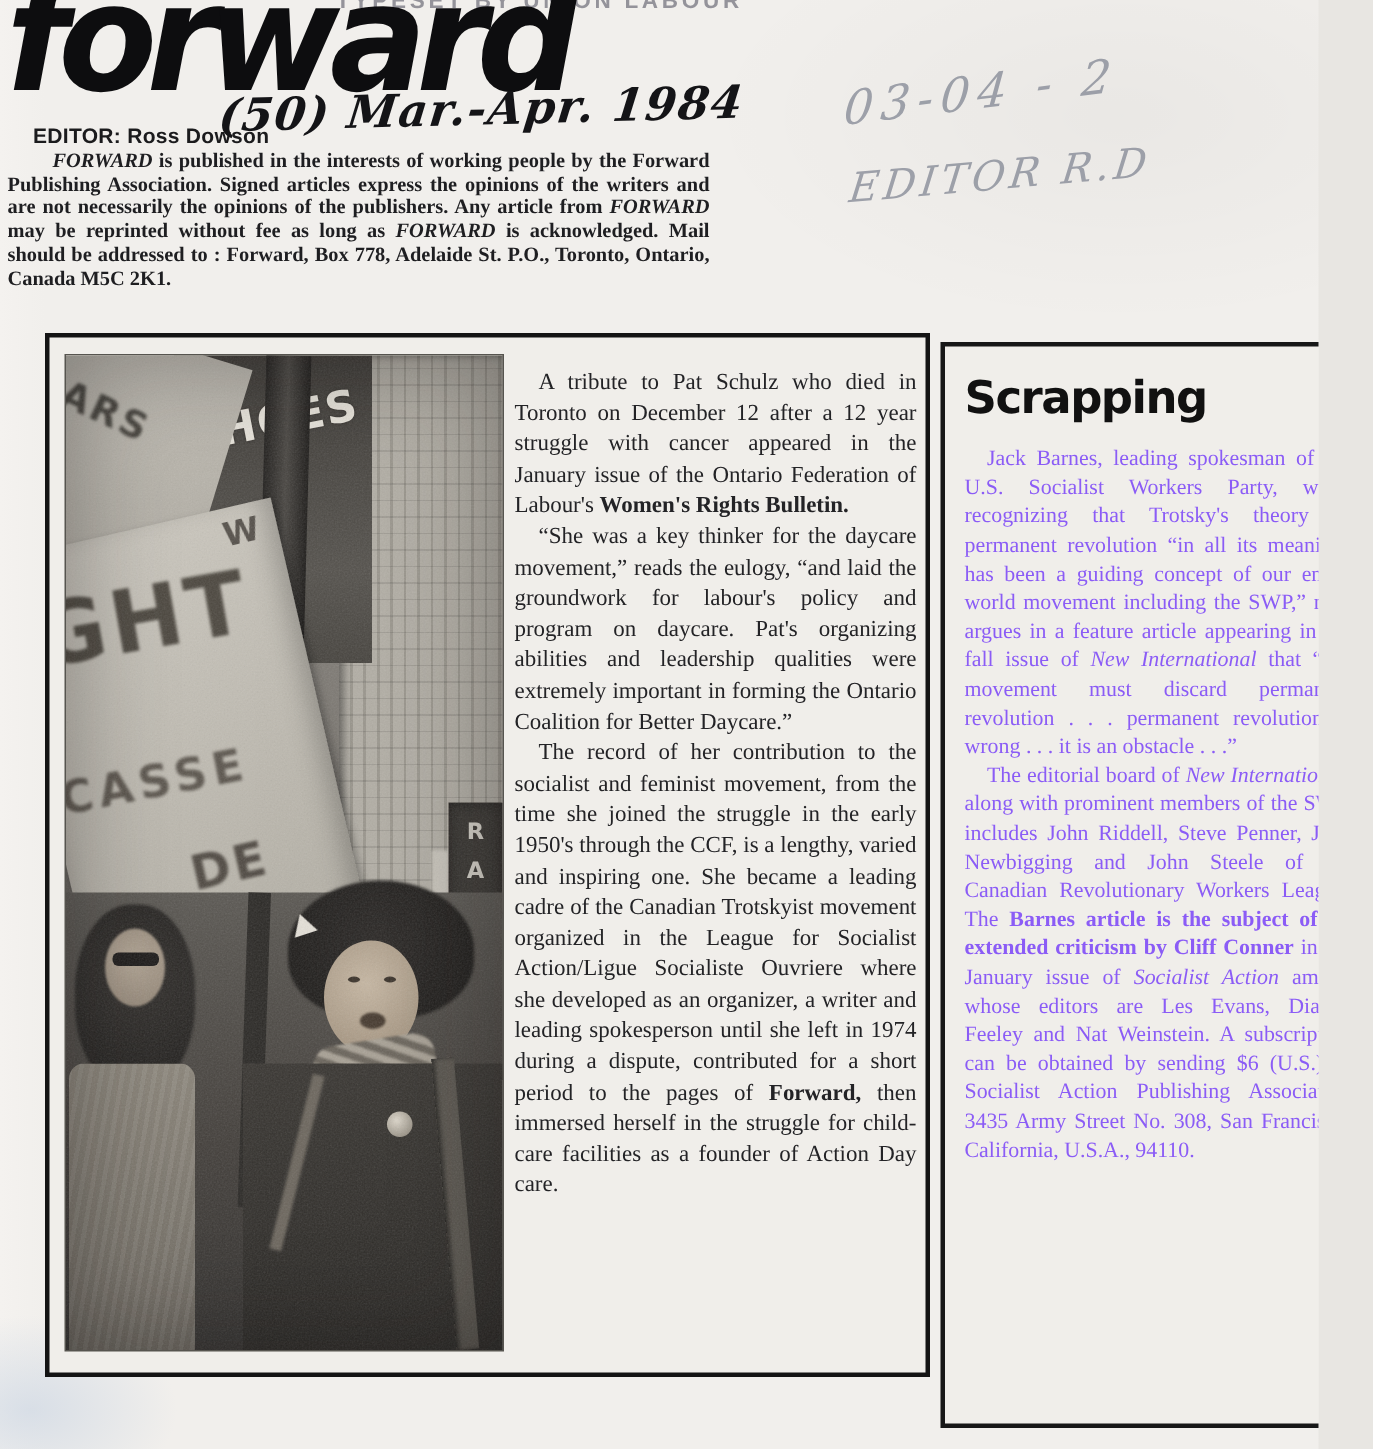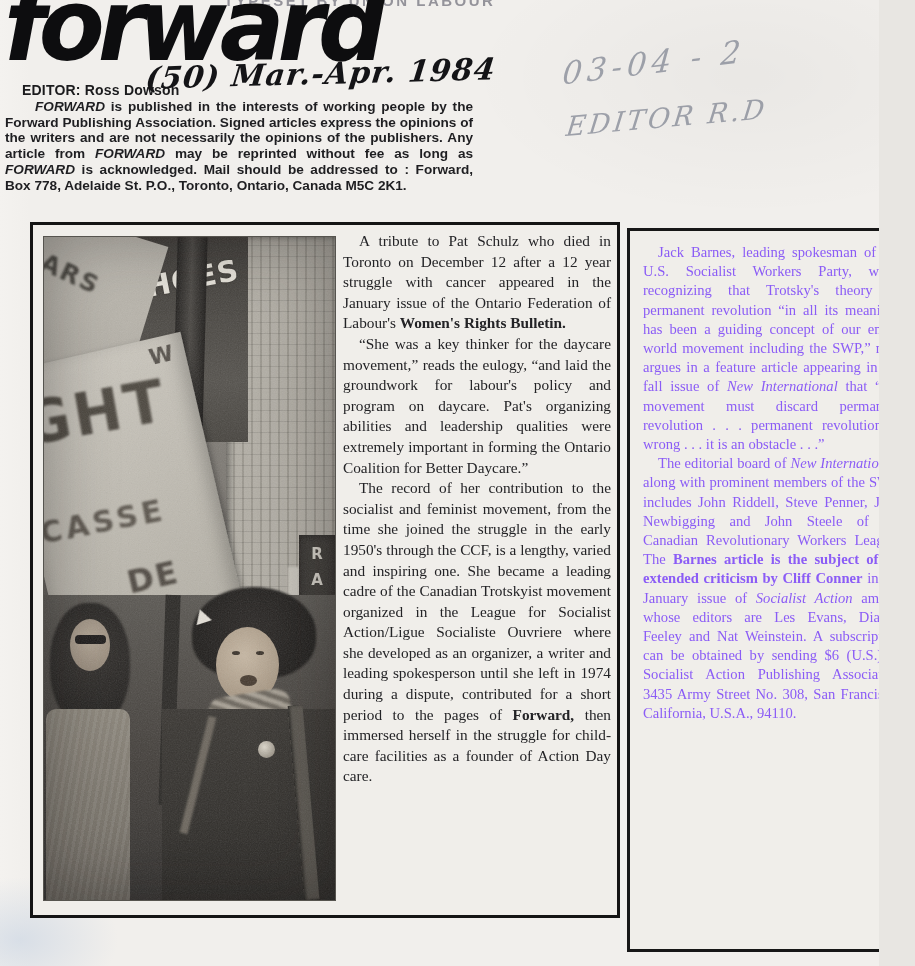--- a/index.html
+++ b/index.html
@@ -20,28 +20,28 @@
     transform:scaleY(1.04);line-height:1;}
   .editor-line{position:absolute;left:22px;top:82px;font-family:"Liberation Sans",sans-serif;
     font-weight:bold;font-size:14px;color:#1b1b1d;letter-spacing:.2px;}
   .hand-date{position:absolute;left:146px;top:56px;font-family:"DejaVu Serif",serif;
     font-style:italic;font-weight:bold;font-size:30px;color:#141417;
     transform:rotate(-1.5deg) skewX(-8deg);letter-spacing:1px;white-space:nowrap;}
   .pencil{position:absolute;font-family:"DejaVu Serif",serif;font-style:italic;
     color:#8f939e;opacity:.85;white-space:nowrap;}
   .pencil-1{left:562px;top:44px;font-size:31px;transform:rotate(-7deg) skewX(-12deg);letter-spacing:5px;}
   .pencil-2{left:566px;top:102px;font-size:27px;transform:rotate(-5deg) skewX(-12deg);letter-spacing:3px;}
-  .about{position:absolute;left:5px;top:99px;width:468px;font-family:Liberation Sans, sans-serif;
+  .about{position:absolute;left:5px;top:99px;width:468px;font-family:Liberation Serif, serif;
     font-weight:bold;font-size:13.6px;line-height:15.7px;color:#1e1e21;text-align:justify;text-indent:30px;}
   
   .left-box{position:absolute;left:30px;top:222px;width:584px;height:690px;
     border:3px solid #141414;background:#f0eeea;overflow:hidden;}
   .right-box{position:absolute;left:627px;top:228px;width:281px;height:718px;
     border:3px solid #171717;background:#f0eeea;overflow:hidden;}
-  .tribute-col{position:absolute;left:310px;top:6px;width:268px;font-size:15.3px;
+  .tribute-col{position:absolute;left:310px;top:20px;width:268px;font-size:15.3px;
     line-height:20.6px;text-align:justify;color:#232326;}
   .tribute-col p{margin:0;text-indent:16px;}
   .headline{margin:12px 10px 8px 13px;font-family:"DejaVu Sans",sans-serif;font-weight:bold;
     font-size:30px;line-height:46px;letter-spacing:-1px;color:#111;}
   .right-text{margin:2px 10px 0 13px;font-size:14.6px;line-height:19.2px;
     text-align:justify;color:#8b5cf6;}
   .right-text p{margin:0;text-indent:15px;}
   .sg-b{font-weight:bold;}
   .sg-i{font-style:italic;}
   
@@ -186,20 +186,21 @@
 
     <div class="tribute-col">
       <p><span class="sg-n">A tribute to Pat Schulz who died in Toronto on December 12 after a 12 year struggle with cancer appeared in the January issue of the Ontario Federation of Labour's </span><span class="sg-b">Women's Rights Bulletin.</span></p>
       <p><span class="sg-n">“She was a key thinker for the daycare movement,” reads the eulogy, “and laid the groundwork for labour's policy and program on daycare. Pat's organizing abilities and leadership qualities were extremely important in forming the Ontario Coalition for Better Daycare.”</span></p>
       <p><span class="sg-n">The record of her contribution to the socialist and feminist movement, from the time she joined the struggle in the early 1950's through the CCF, is a lengthy, varied and inspiring one. She became a leading cadre of the Canadian Trotskyist movement organized in the League for Socialist Action/Ligue Socialiste Ouvriere where she developed as an organizer, a writer and leading spokesperson until she left in 1974 during a dispute, contributed for a short period to the pages of </span><span class="sg-b">Forward,</span><span class="sg-n"> then immersed herself in the struggle for child-care facilities as a founder of Action Day care.</span></p>
     </div>
   </div>
 
   <div class="right-box">
     <div class="headline">
+      <div>Scrapping</div>
     </div>
     <div class="right-text">
       <p><span class="sg-n">Jack Barnes, leading spokesman of the U.S. Socialist Workers Party, while recognizing that Trotsky's theory of permanent revolution “in all its meanings has been a guiding concept of our entire world movement including the SWP,” now argues in a feature article appearing in the fall issue of </span><span class="sg-i">New International</span><span class="sg-n"> that “our movement must discard permanent revolution . . . permanent revolution is wrong . . . it is an obstacle . . .”</span></p>
       <p><span class="sg-n">The editorial board of </span><span class="sg-i">New International,</span><span class="sg-n"> along with prominent members of the SWP, includes John Riddell, Steve Penner, Joan Newbigging and John Steele of the Canadian Revolutionary Workers League. The </span><span class="sg-b">Barnes article is the subject of an extended criticism by Cliff Conner</span><span class="sg-n"> in the January issue of </span><span class="sg-i">Socialist Action</span><span class="sg-n"> among whose editors are Les Evans, Dianne Feeley and Nat Weinstein. A subscription can be obtained by sending $6 (U.S.) to Socialist Action Publishing Association 3435 Army Street No. 308, San Francisco, California, U.S.A., 94110.</span></p>
     </div>
   </div>
 
 </div>
 
 </body></html>

